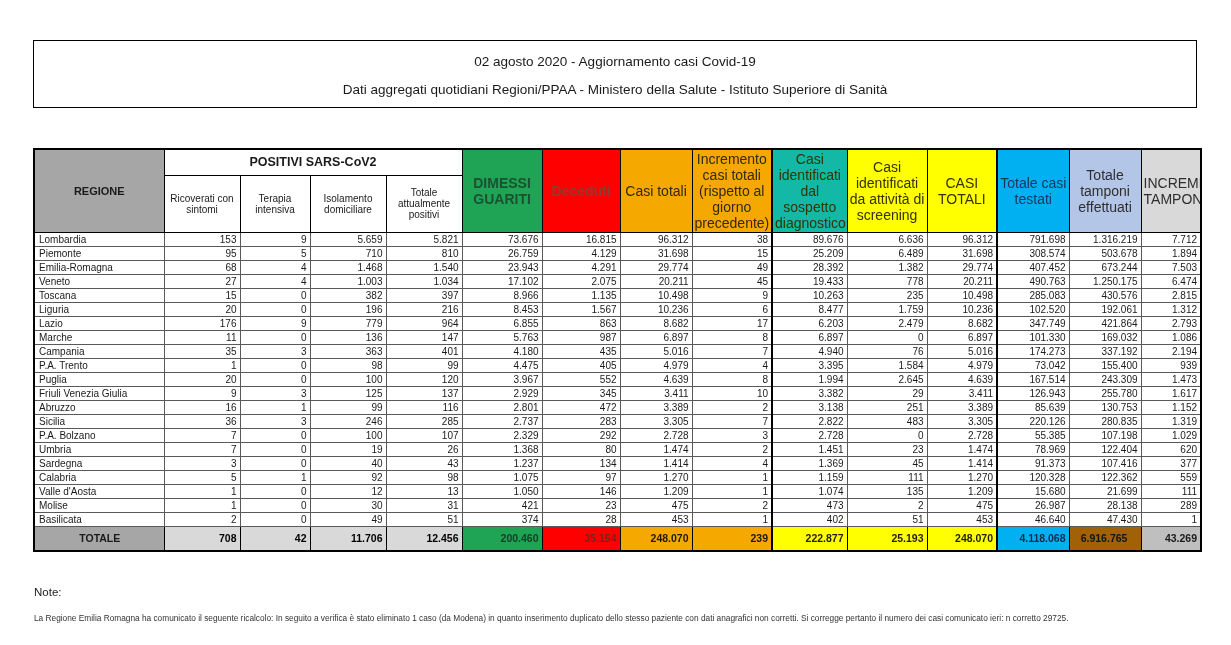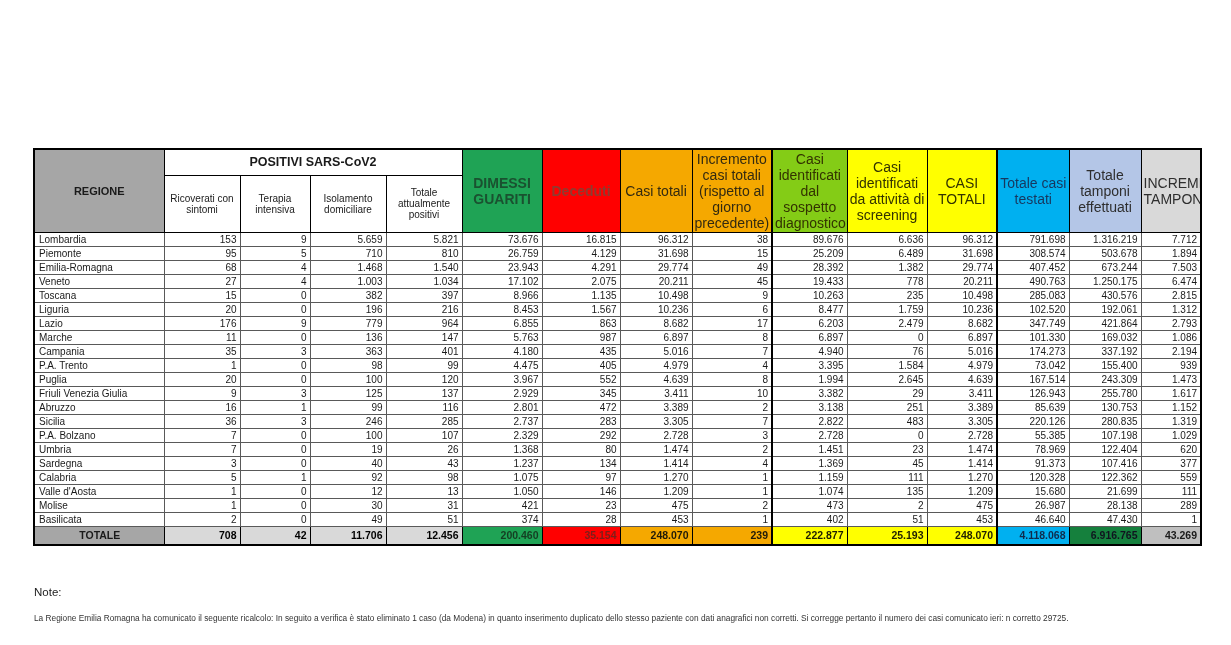--- a/index.html
+++ b/index.html
@@ -24,33 +24,37 @@
   th.colored { font-size:14px; }
   th.bold { font-weight:700;margin-left:44px; }
 
   tbody td { border:1px solid #595959; font-size:10px; height:14px;
     line-height:13px; text-align:right; padding:0 3px 0 1px; background:#fff;
     white-space:nowrap; }
   tbody td.region { text-align:left; padding-left:4px; }
 
   .thickL { border-left:2.5px solid #000 !important; }
 
-  tr.total td { border:1px solid #000; font-weight:700; height:18px;
+  tr.total td { border:1px solid #000; font-weight:700; height:24px;
     line-height:17px; font-size:10.5px; }
   tr.total td.region { text-align:center; }
 
   .notes-head { position:absolute; left:34px; top:586px; font-size:11.5px; color:#222; }
   .notes-body { position:absolute; left:34px; top:613px; width:1160px;
     font-size:8.3px; color:#333; }
 </style>
 </head>
 <body>
 
 <div class="page">
 
+  <div class="title-box">
+    <div class="title-line1">02 agosto 2020 - Aggiornamento casi Covid-19</div>
+    <div class="title-line2">Dati aggregati quotidiani Regioni/PPAA - Ministero della Salute - Istituto Superiore di Sanità</div>
+  </div>
 
   <table class="covid">
     <colgroup>
       <col style="width:130px">
         <col style="width:76px">
         <col style="width:70px">
       <col style="width:76px">
         <col style="width:76px">
         <col style="width:80px">
       <col style="width:78px">
@@ -64,21 +68,21 @@
         <col style="width:60px">
     </colgroup>
     <thead>
         <tr>
           <th class="corner" rowspan="2">REGIONE</th>
           <th class="group" colspan="4">POSITIVI SARS-CoV2</th>
           <th class="colored bold" rowspan="2" style="background: rgb(31, 163, 85); color: rgb(26, 81, 48);">DIMESSI GUARITI</th>
           <th class="colored bold" rowspan="2" style="background: rgb(255, 0, 0); color: rgb(142, 59, 48);">Deceduti</th>
           <th class="colored" rowspan="2" style="background: rgb(245, 168, 0); color: rgb(51, 42, 16);">Casi totali</th>
           <th class="colored" rowspan="2" style="background: rgb(245, 168, 0); color: rgb(51, 42, 16);">Incremento casi totali (rispetto al giorno precedente)</th>
-          <th class="colored thickL" rowspan="2" style="background: #84cc16; color: rgb(51, 51, 0);">Casi identificati dal sospetto diagnostico</th>
+          <th class="colored thickL" rowspan="2" style="background: #14b8a6; color: rgb(51, 51, 0);">Casi identificati dal sospetto diagnostico</th>
           <th class="colored" rowspan="2" style="background: rgb(255, 255, 0); color: rgb(51, 51, 0);">Casi identificati da attività di screening</th>
           <th class="colored" rowspan="2" style="background: rgb(255, 255, 0); color: rgb(51, 51, 0);">CASI TOTALI</th>
           <th class="colored thickL" rowspan="2" style="background: rgb(0, 176, 240); color: rgb(23, 55, 94);">Totale casi testati</th>
           <th class="colored" rowspan="2" style="background: rgb(180, 198, 231); color: rgb(46, 46, 46);">Totale tamponi effettuati</th>
           <th class="colored" rowspan="2" style="background: rgb(217, 217, 217); color: rgb(46, 46, 46);">INCREMENTO TAMPONI</th>
         </tr>
         <tr class="subhead">
           <th>Ricoverati con sintomi</th>
           <th>Terapia intensiva</th>
           <th>Isolamento domiciliare</th>
@@ -450,21 +454,21 @@
           <td style="background: rgb(217, 217, 217); color: rgb(0, 0, 0);">11.706</td>
           <td style="background: rgb(217, 217, 217); color: rgb(0, 0, 0);">12.456</td>
           <td style="background: rgb(31, 163, 85); color: rgb(20, 61, 34);">200.460</td>
           <td style="background: rgb(255, 0, 0); color: rgb(122, 31, 26);">35.154</td>
           <td style="background: rgb(245, 168, 0); color: rgb(31, 26, 8);">248.070</td>
           <td style="background: rgb(245, 168, 0); color: rgb(31, 26, 8); margin-left: 33px;">239</td>
           <td class="thickL" style="background: rgb(255, 255, 0); color: rgb(31, 31, 0); text-align: right;">222.877</td>
           <td style="background: rgb(255, 255, 0); color: rgb(31, 31, 0); margin-top: 20px;">25.193</td>
           <td style="background: rgb(255, 255, 0); color: rgb(31, 31, 0);">248.070</td>
           <td class="thickL" style="background: rgb(0, 176, 240); color: rgb(15, 43, 76);">4.118.068</td>
-          <td style="background: #15803d; color: rgb(16, 20, 31);">6.916.765</td>
+          <td style="background: #a16207; color: rgb(16, 20, 31); text-align: center;">6.916.765</td>
           <td style="background: rgb(191, 191, 191); color: rgb(26, 26, 26);">43.269</td>
         </tr>
       </tbody>
   </table>
 
   <div class="notes-head">Note:</div>
   <div class="notes-body">La Regione Emilia Romagna ha comunicato il seguente ricalcolo: In seguito a verifica è stato eliminato 1 caso (da Modena) in quanto inserimento duplicato dello stesso paziente con dati anagrafici non corretti. Si corregge pertanto il numero dei casi comunicato ieri: n corretto 29725.</div>
 
 </div>
 

